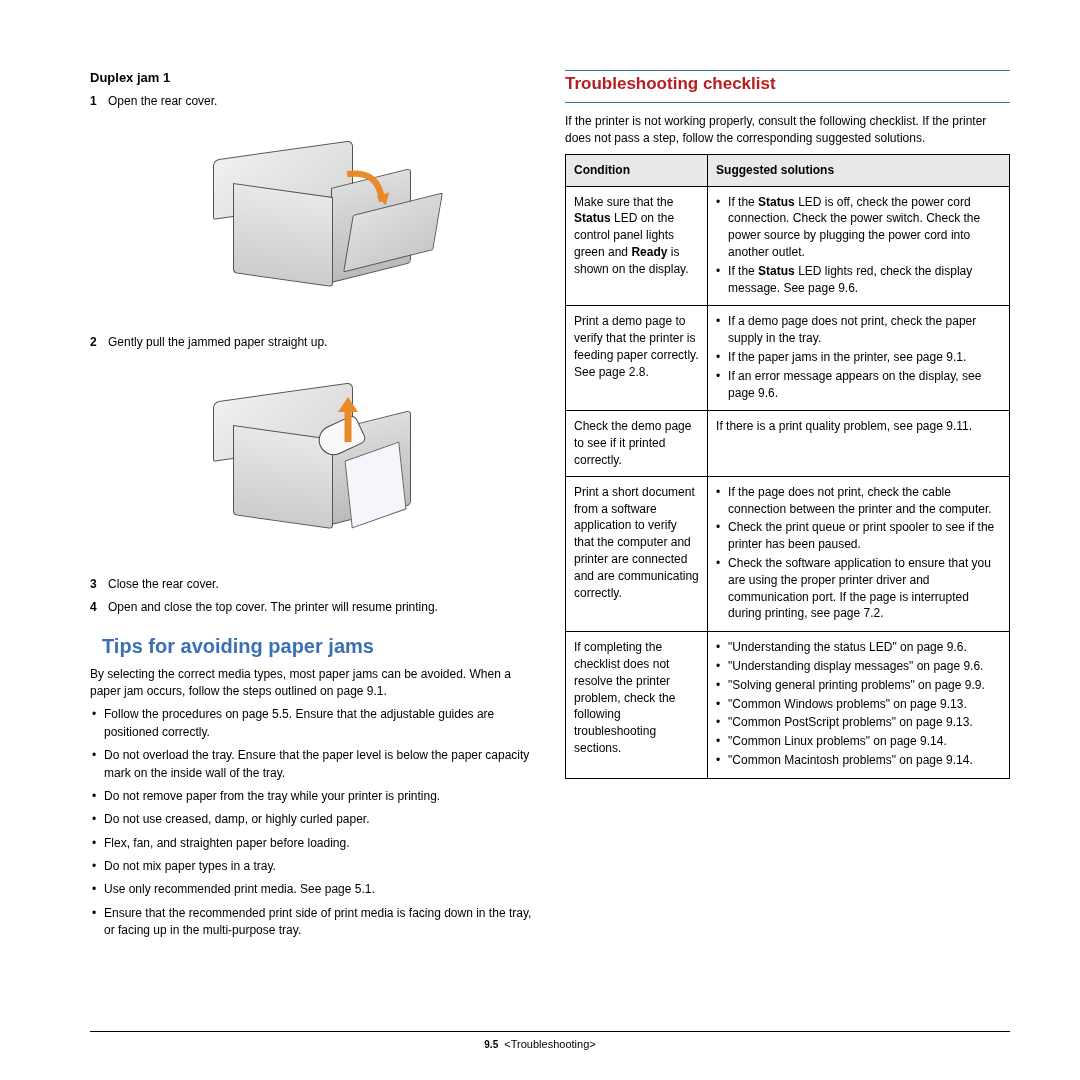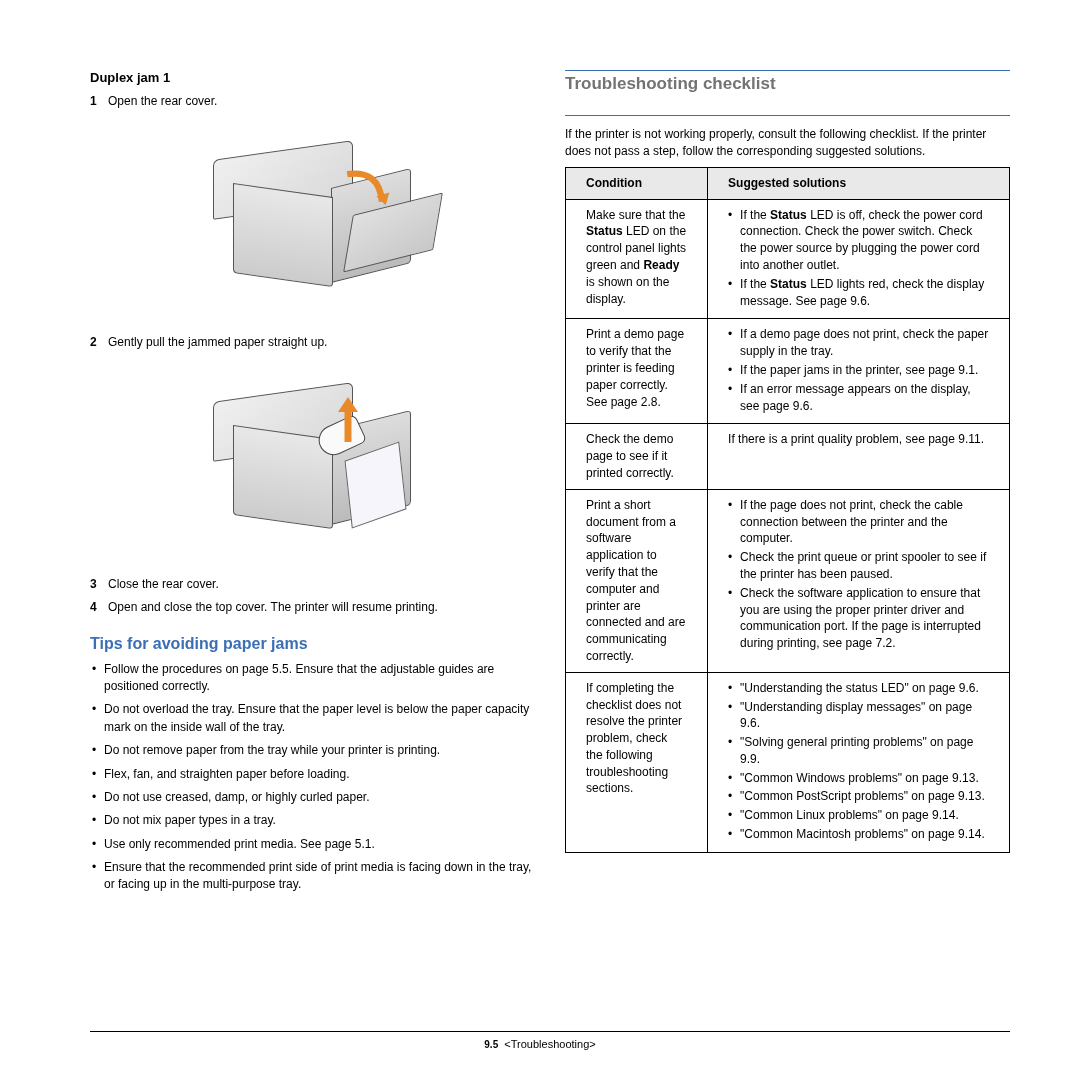--- a/index.html
+++ b/index.html
@@ -1,21 +1,21 @@
 <!DOCTYPE html>
 <html><head>
 <meta charset="utf-8">
 <style>
 * { box-sizing: border-box; margin: 0; padding: 0; }
 body { font-family: Arial, Helvetica, sans-serif; font-size: 12px; color: #000; background: #fff; width: 1080px; height: 1080px; padding: 70px 70px 30px 90px; position: relative; }
 .columns { display: flex; gap: 30px; }
 .col { flex: 1; }
 .section-title-black { font-weight: bold; font-size: 13px; margin-bottom: 8px; }
-.section-title-blue { color: #3a6fb5; font-weight: bold; font-size: 16px; margin: 18px 0 8px; }
-.section-title-blue-main { color: #737373; font-weight: bold; font-size: 17px; margin-bottom: 21px; }
+.section-title-blue { color: #3a6fb5; font-weight: bold; font-size: 20px; margin: 18px 12px 8px; }
+.section-title-blue-main { color: #b91c1c; font-weight: bold; font-size: 17px; margin-bottom: 8px; }
 .blue-rule-top { border-top: 1.5px solid #3a6fb5; margin-bottom: 3px; }
 .blue-rule-bottom { border-top: 1px solid #3a6fb5; margin-bottom: 10px; }
 .step { display: flex; margin-bottom: 6px; line-height: 1.45; }
 .step-num { font-weight: bold; width: 18px; flex-shrink: 0; }
 .step-text { flex: 1; }
 .illustration { width: 280px; height: 200px; margin: 10px auto 14px; position: relative; }
 .printer-body { position: absolute; left: 40px; top: 30px; width: 180px; height: 140px; }
 .p-top { position: absolute; width: 140px; height: 60px; border: 1.5px solid #555; border-radius: 6px 6px 2px 2px; left: 0; top: 0; transform: skewY(-8deg); background: linear-gradient(145deg,#f0f0f0,#d8d8d8); }
 .p-front { position: absolute; width: 100px; height: 90px; border: 1.5px solid #555; left: 20px; top: 40px; background: linear-gradient(180deg,#e8e8e8,#ccc); transform: skewY(8deg); border-radius: 0 0 4px 4px; }
 .p-side { position: absolute; width: 80px; height: 95px; border: 1.5px solid #555; left: 118px; top: 28px; background: linear-gradient(180deg,#ddd,#bbb); transform: skewY(-14deg); border-radius: 0 4px 4px 0; }
@@ -24,21 +24,21 @@
 .arrow-curve svg { width: 100%; height: 100%; }
 .arrow-up { position: absolute; left: 155px; top: 30px; }
 .arrow-up svg { width: 40px; height: 55px; }
 .hand { position: absolute; left: 145px; top: 60px; width: 45px; height: 30px; border: 1px solid #444; border-radius: 20px 8px 8px 20px; background: #fafafa; transform: rotate(-25deg); }
 .paper-sheet { position: absolute; left: 135px; top: 58px; width: 55px; height: 70px; border: 1.2px solid #666; background: #f5f5fb; transform: skewY(-14deg) rotate(-6deg); }
 p.body-text { line-height: 1.45; margin-bottom: 6px; }
 ul.tips { list-style: none; padding-left: 0; }
 ul.tips li { position: relative; padding-left: 14px; line-height: 1.45; margin-bottom: 6px; }
 ul.tips li::before { content: "•"; position: absolute; left: 2px; }
 table.checklist { border-collapse: collapse; width: 100%; font-size: 12px; margin-top: 6px; }
-table.checklist th, table.checklist td { border: 1px solid #000; padding: 7px 20px; text-align: left; vertical-align: top; line-height: 1.4; }
+table.checklist th, table.checklist td { border: 1px solid #000; padding: 7px 8px; text-align: left; vertical-align: top; line-height: 1.4; }
 table.checklist th { background: #e9e9e9; font-weight: bold; }
 table.checklist td:first-child { width: 32%; }
 ul.sol { list-style: none; padding-left: 0; }
 ul.sol li { position: relative; padding-left: 12px; margin-bottom: 2px; }
 ul.sol li::before { content: "•"; position: absolute; left: 0; }
 .footer-rule { position: absolute; left: 90px; right: 70px; bottom: 48px; border-top: 1px solid #000; }
 .footer { position: absolute; left: 0; right: 0; bottom: 30px; text-align: center; font-size: 11px; }
 .footer .pnum { font-weight: bold; font-size: 10px; text-align: center; }
 .footer .chap { font-size: 11px; }
 b { font-weight: bold; }
@@ -94,26 +94,27 @@
     <div class="step">
       <div class="step-num">3</div>
       <div class="step-text">Close the rear cover.</div>
     </div>
     <div class="step">
       <div class="step-num">4</div>
       <div class="step-text">Open and close the top cover. The printer will resume printing.</div>
     </div>
 
     <div class="section-title-blue">Tips for avoiding paper jams</div>
+    <p class="body-text">By selecting the correct media types, most paper jams can be avoided. When a paper jam occurs, follow the steps outlined on page 9.1.</p>
     <ul class="tips">
       <li>Follow the procedures on page 5.5. Ensure that the adjustable guides are positioned correctly.</li>
       <li>Do not overload the tray. Ensure that the paper level is below the paper capacity mark on the inside wall of the tray.</li>
       <li>Do not remove paper from the tray while your printer is printing.</li>
+      <li>Do not use creased, damp, or highly curled paper.</li>
       <li>Flex, fan, and straighten paper before loading.</li>
-      <li>Do not use creased, damp, or highly curled paper.</li>
       <li>Do not mix paper types in a tray.</li>
       <li>Use only recommended print media. See page 5.1.</li>
       <li>Ensure that the recommended print side of print media is facing down in the tray, or facing up in the multi-purpose tray.</li>
     </ul>
   </div>
 
   <div class="col">
     <div class="blue-rule-top"></div>
     <div class="section-title-blue-main">Troubleshooting checklist</div>
     <div class="blue-rule-bottom"></div>

